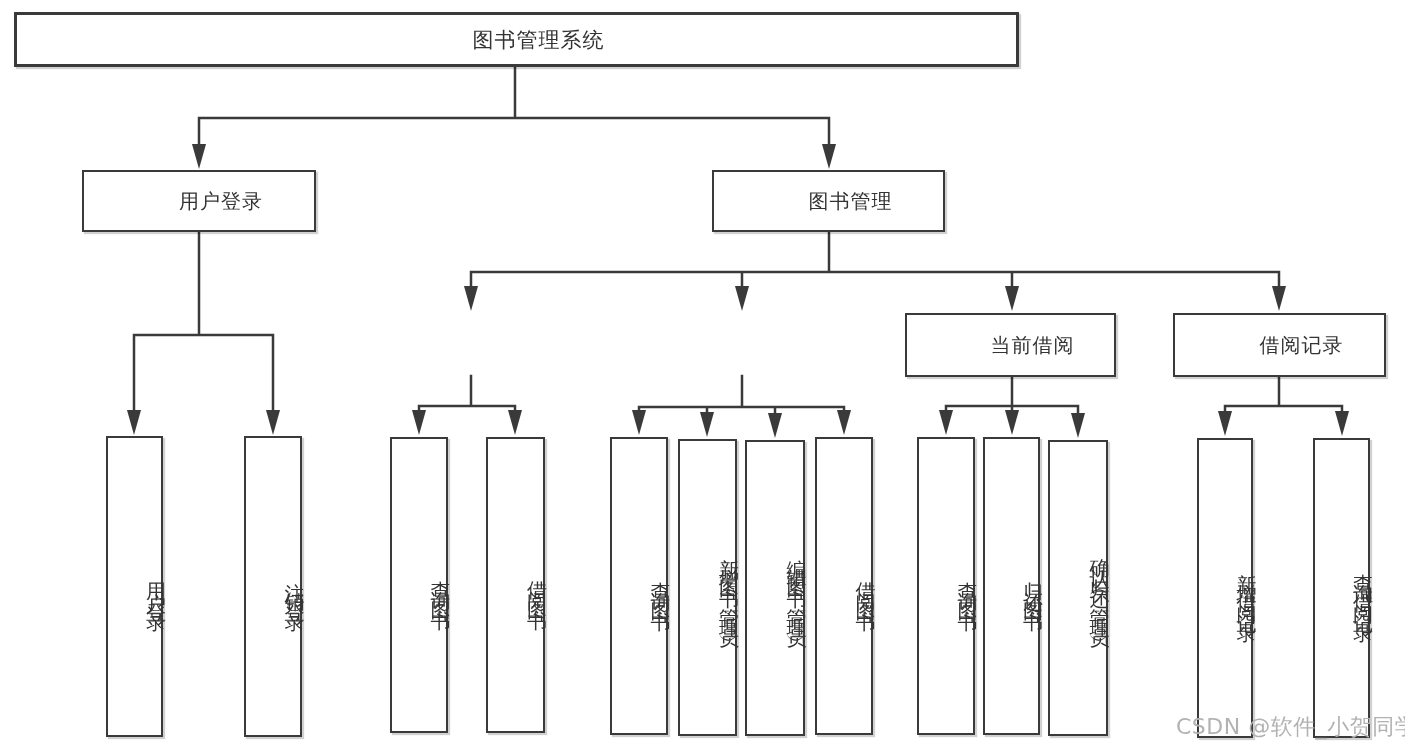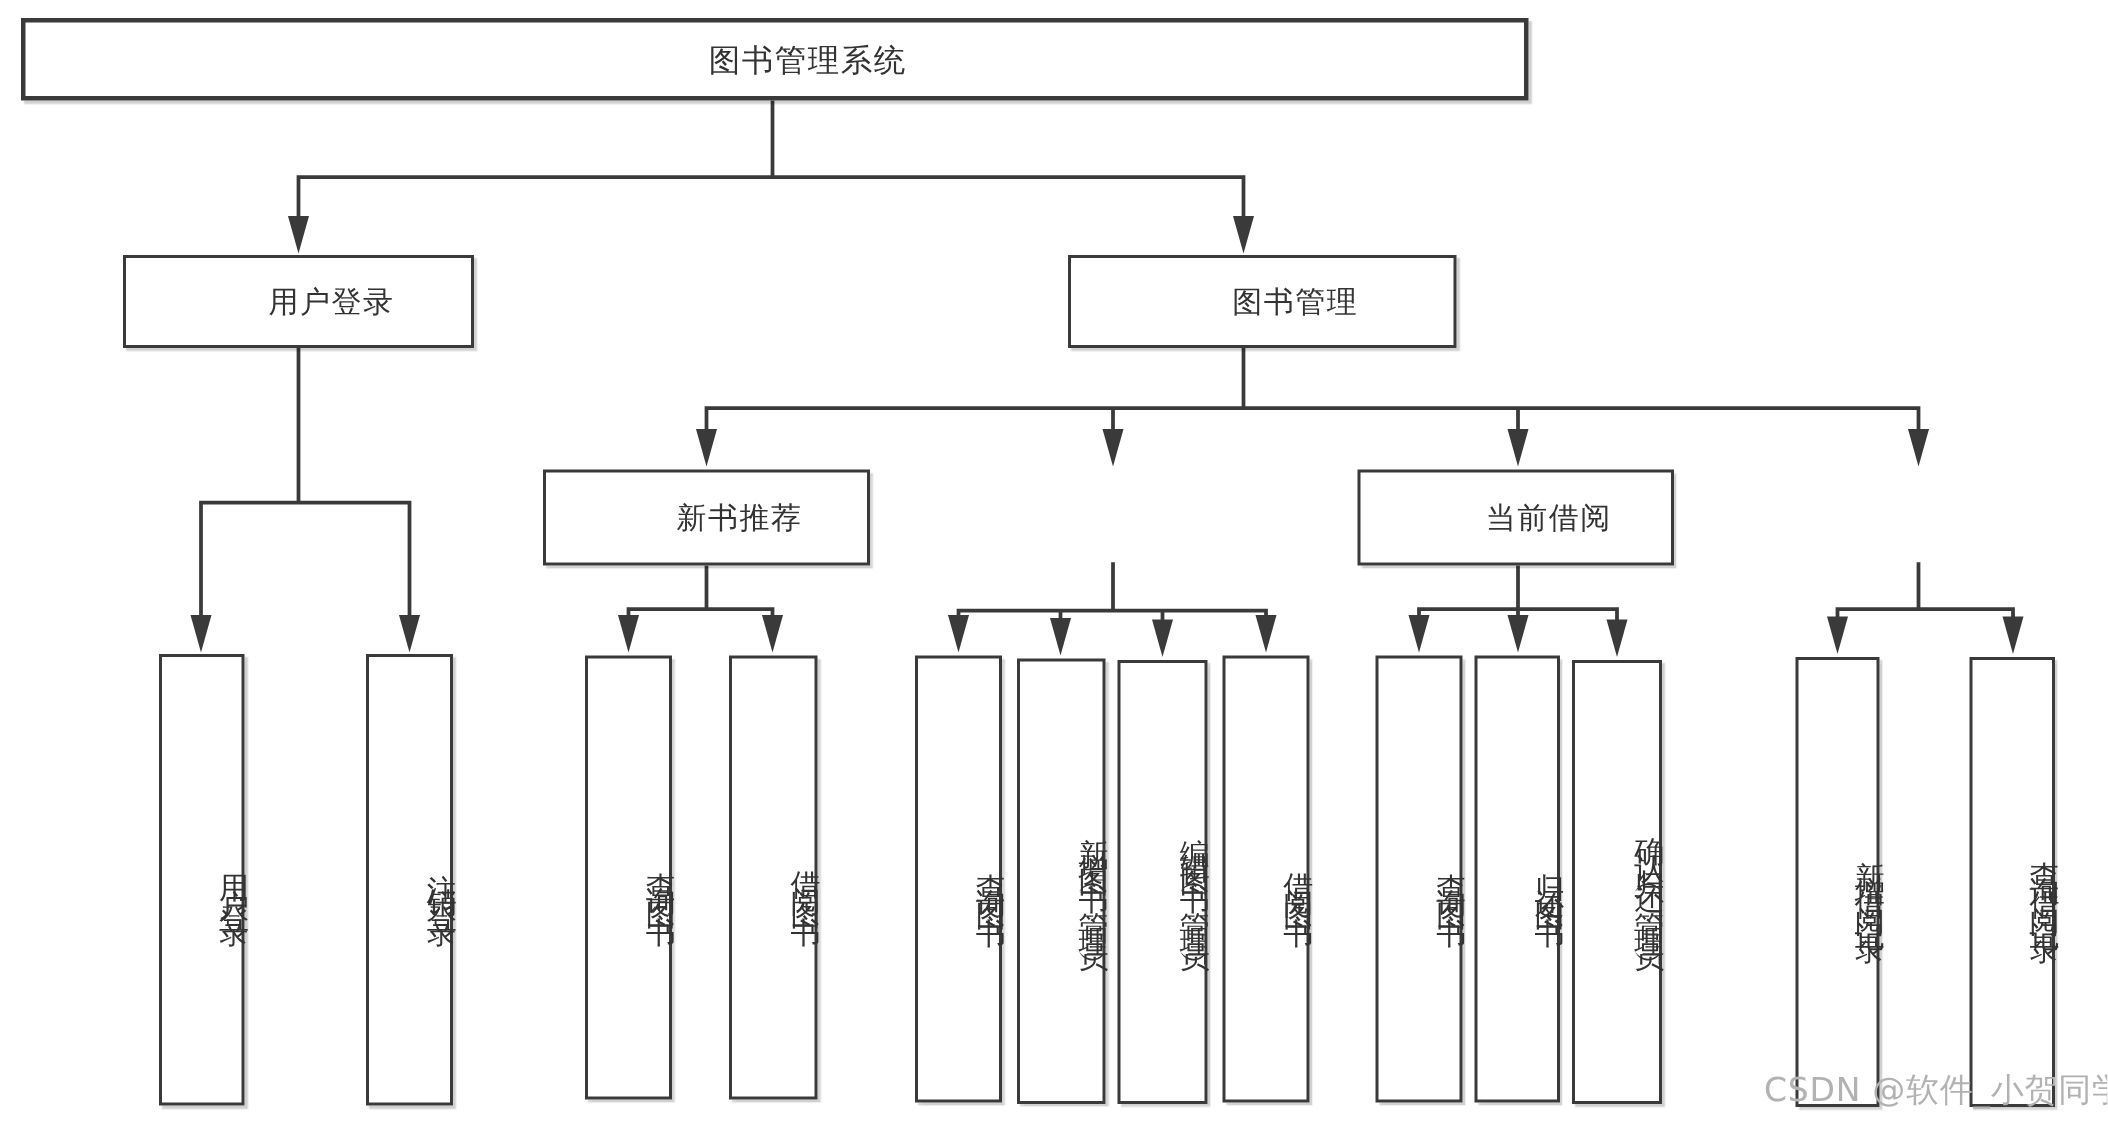--- a/index.html
+++ b/index.html
@@ -95,24 +95,24 @@
     <g stroke="#3a3a3a" stroke-width="2.5" stroke-linecap="square">
       <path fill="none" d="M1279 376 V406 M1225 406 H1342 M1225 406 V417 M1342 406 V417"></path>
       <polygon stroke="none" fill="#3a3a3a" points="1218,411 1232,411 1225,436"></polygon>
       <polygon stroke="none" fill="#3a3a3a" points="1335,411 1349,411 1342,436"></polygon>
     </g>
   </svg>
 
   <div class="node h root" style="left:14px;top:12px;width:1005px;height:55px">图书管理系统</div>
 
   <div class="node h" style="left:82px;top:170px;width:234px;height:62px">用户登录</div>
-  <div class="node h" style="left:712px;top:170px;width:259px;height:62px">图书管理</div>
+  <div class="node h" style="left:712px;top:170px;width:233px;height:62px">图书管理</div>
 
-  <div class="node h" style="left:362px;top:313px;width:218px;height:64px">新书推荐</div>
   <div class="node h" style="left:905px;top:313px;width:211px;height:64px">当前借阅</div>
+  <div class="node h" style="left:1173px;top:313px;width:213px;height:64px">借阅记录</div>
 
   <div class="node v" style="left:106px;top:436px;width:57px;height:301px">用户登录</div>
   <div class="node v" style="left:244px;top:436px;width:58px;height:301px">注销登录</div>
 
   <div class="node v" style="left:390px;top:437px;width:58px;height:296px">查询图书</div>
   <div class="node v" style="left:486px;top:437px;width:59px;height:296px">借阅图书</div>
 
   <div class="node v" style="left:610px;top:437px;width:58px;height:298px">查询图书</div>
   <div class="node v" style="left:678px;top:439px;width:59px;height:297px">新增图书（管理员）</div>
   <div class="node v" style="left:745px;top:440px;width:60px;height:296px">编辑图书（管理员）</div>

